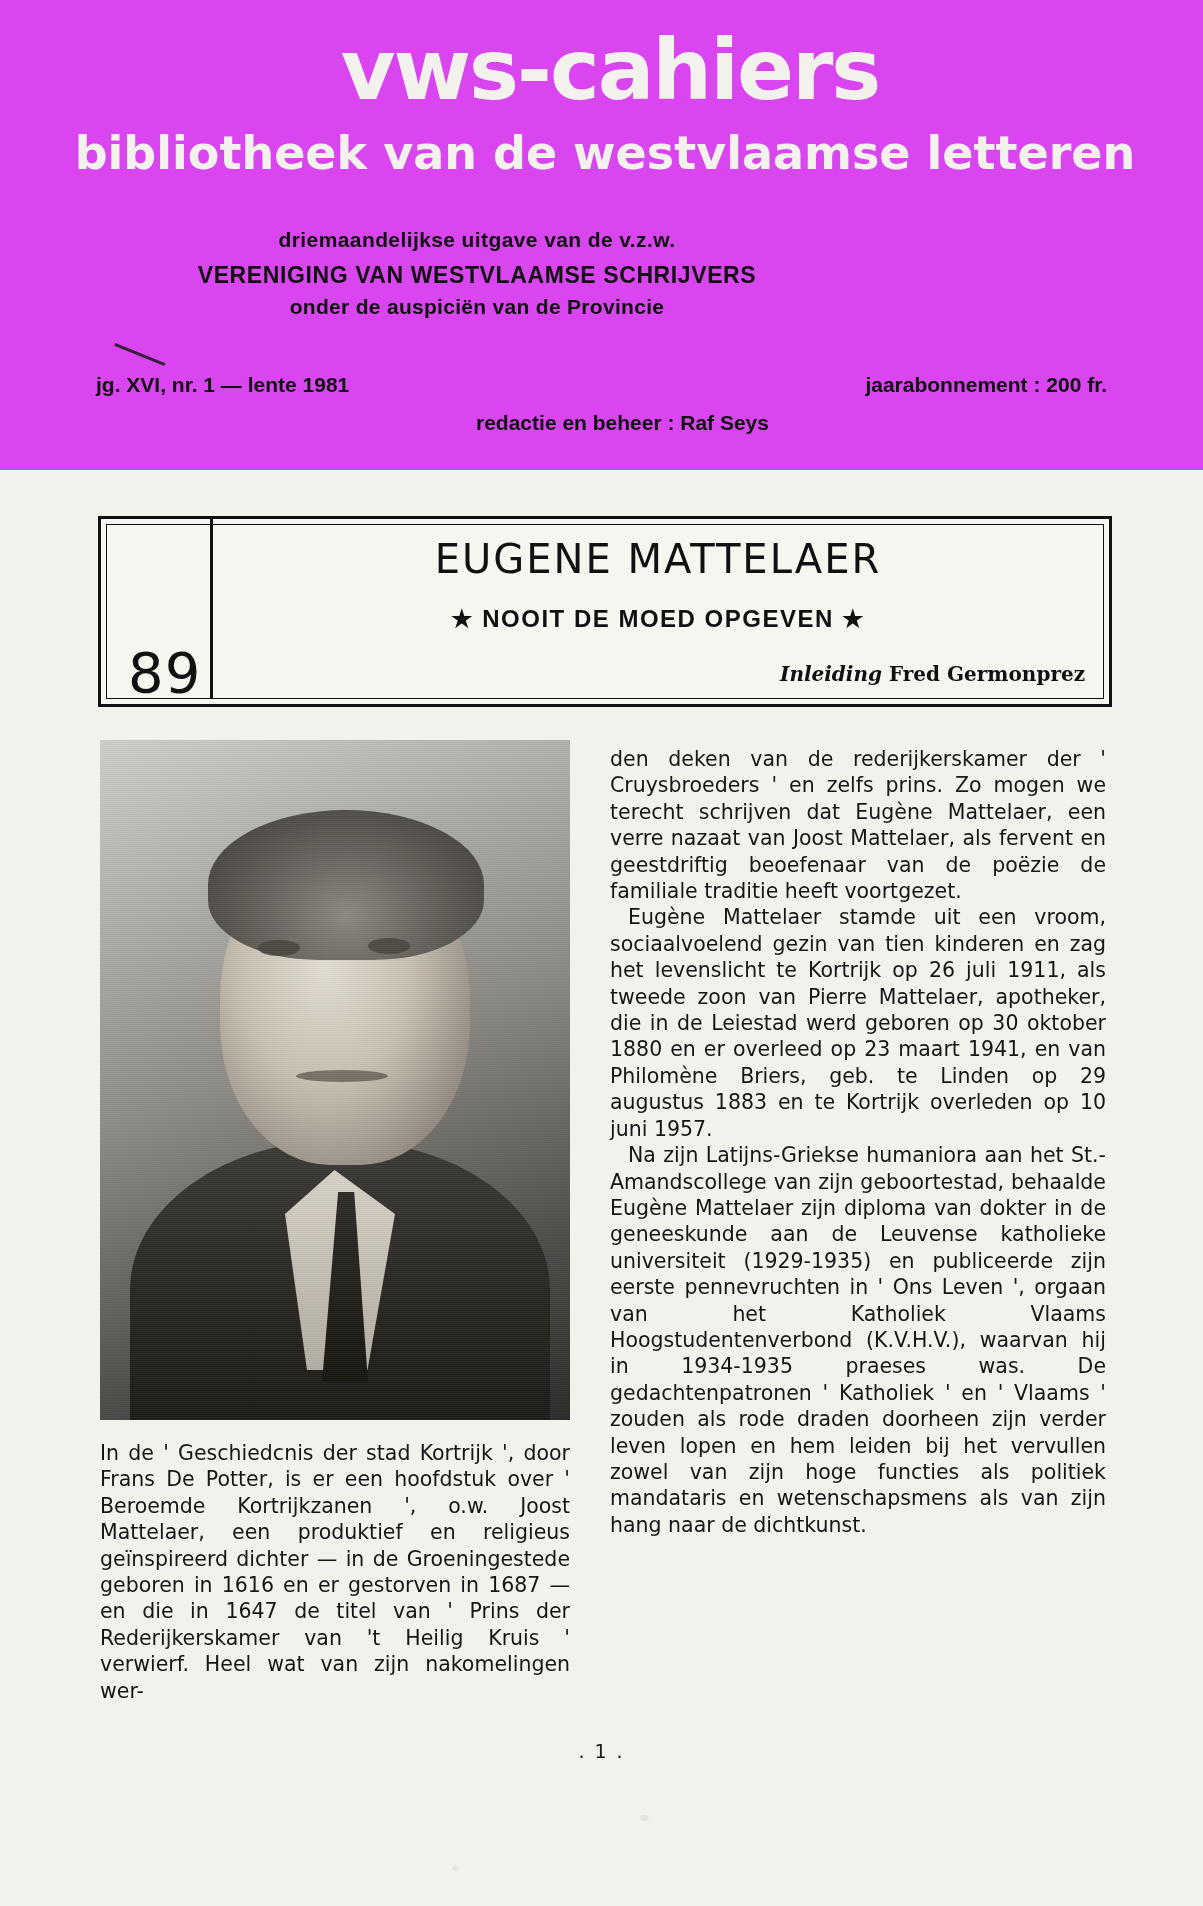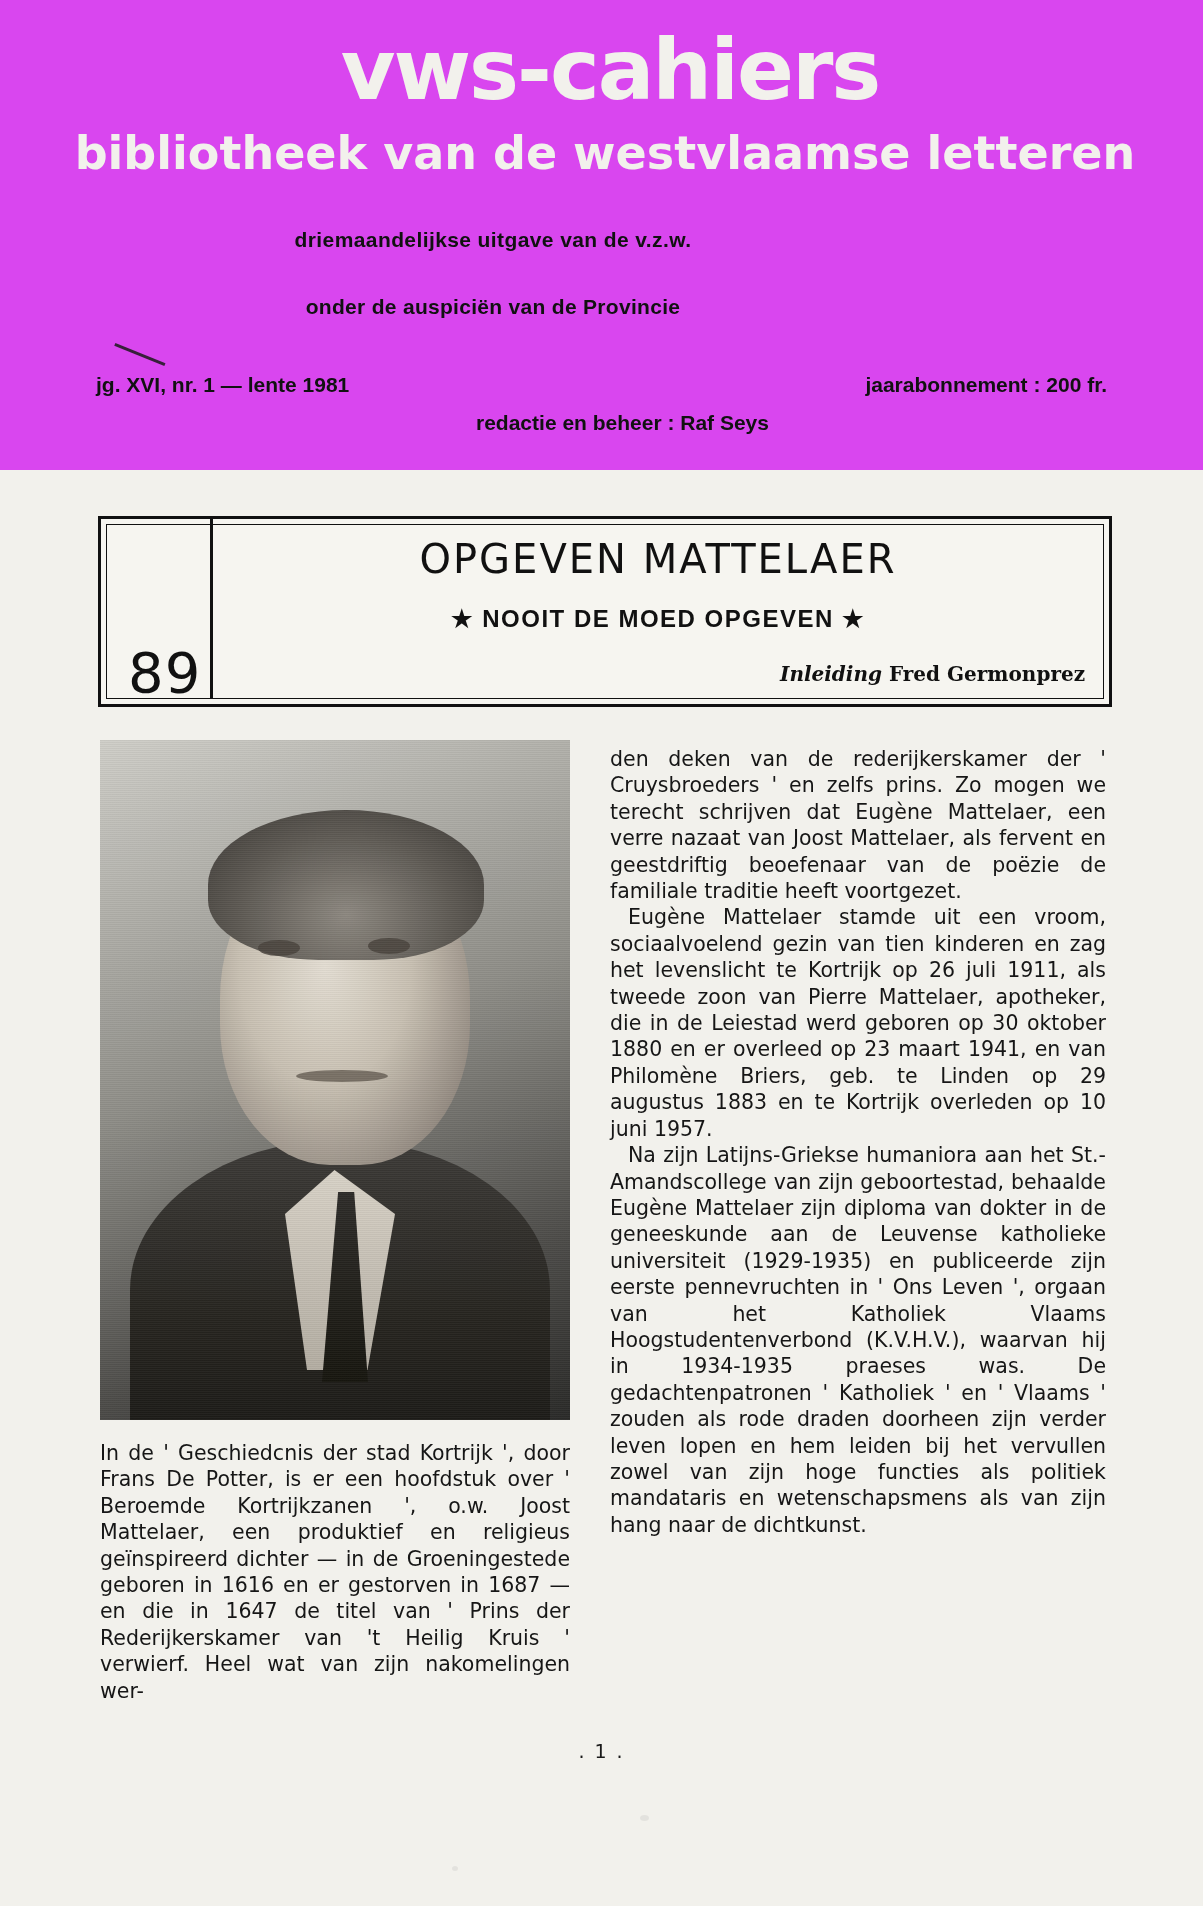--- a/index.html
+++ b/index.html
@@ -63,21 +63,20 @@
     line-height: 56px;
     white-space: nowrap;
   }
   .mh-line {
     position: absolute;
     width: 954px;
     text-align: center;
     font-family: "Liberation Sans", sans-serif;
     font-weight: bold;
     color: #111;
-    margin-left: 16px;
   }
   .mh-l1 { top: 228px; font-size: 21px; letter-spacing: 0.4px; }
   .mh-l2 { top: 262px; font-size: 23px; letter-spacing: 0.6px; }
   .mh-l3 { top: 295px; font-size: 21px; letter-spacing: 0.3px; }
   .mh-issue {
     position: absolute;
     left: 96px;
     top: 373px;
     font-size: 21px;
     font-weight: bold;
@@ -309,34 +308,35 @@
 </head>
 <body>
 
 <div class="page">
 
   <div class="masthead">
     <div class="masthead-inner">
       <div class="logo-vws">vws-cahiers</div>
       <div class="logo-sub">bibliotheek van de westvlaamse letteren</div>
       <div class="mh-line mh-l1">driemaandelijkse uitgave van de v.z.w.</div>
+      <div class="mh-line mh-l2">VERENIGING VAN WESTVLAAMSE SCHRIJVERS</div>
       <div class="mh-line mh-l3">onder de auspiciën van de Provincie</div>
       <div class="scribble"></div>
       <div class="mh-issue">jg. XVI, nr. 1 — lente 1981</div>
       <div class="mh-sub">jaarabonnement : 200 fr.</div>
       <div class="mh-redactie">redactie en beheer : Raf Seys</div>
     </div>
   </div>
 
   <div class="titlebox">
     <div class="titlebox-inner"></div>
   </div>
   <div class="issue-divider"></div>
   <div class="issue-num">89</div>
-  <div class="article-title">OPGEVEN MATTELAER</div>
+  <div class="article-title">EUGENE MATTELAER</div>
   <div class="article-sub">★ NOOIT DE MOED OPGEVEN ★</div>
   <div class="article-by">
     <span class="ital">Inleiding</span>
     <span>Fred Germonprez</span>
   </div>
 
   <div class="photo">
     <div class="ph-shoulders"></div>
     <div class="ph-shirt"></div>
     <div class="ph-tie"></div>

